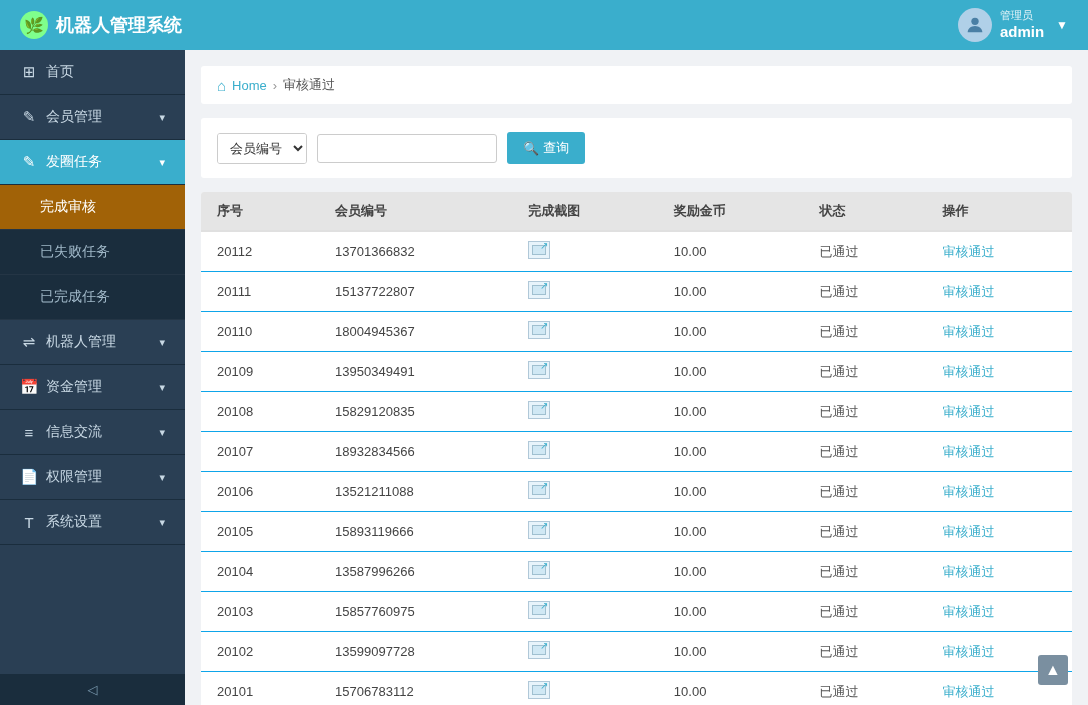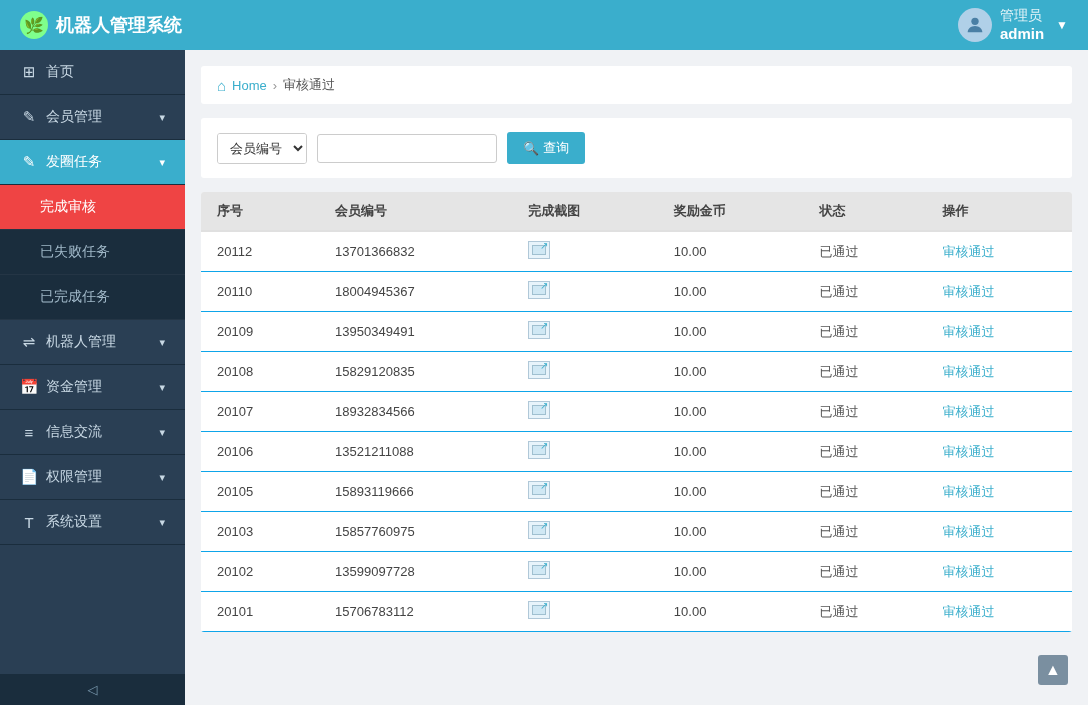--- a/index.html
+++ b/index.html
@@ -45,21 +45,21 @@
       height: 34px;
       background: #b0d0e8;
       border-radius: 50%;
       display: flex;
       align-items: center;
       justify-content: center;
       font-size: 20px;
       color: #4a7fa5;
     }
     .header-user-info { line-height: 1.3; }
-    .header-user-role { font-size: 14px; opacity: 0.85; }
+    .header-user-role { font-size: 11px; opacity: 0.85; }
     .header-user-name { font-size: 15px; font-weight: bold; }
     .dropdown-arrow { font-size: 12px; margin-left: 4px; }
 
     
     .layout { display: flex; flex: 1; overflow: hidden; }
 
     
     .sidebar {
       width: 185px;
       background: #2a3f54;
@@ -88,21 +88,21 @@
     .sidebar-icon { width: 18px; text-align: center; font-size: 15px; }
 
     .sidebar-submenu { background: #1a2d3d; }
     .sidebar-submenu .sidebar-item {
       padding-left: 40px;
       border-bottom: 1px solid #243545;
       font-size: 13px;
       color: #a0b8c8;
     }
     .sidebar-submenu .sidebar-item.active {
-      background: #ef4444;
+      background: #a16207;
       color: white;
     }
 
     .sidebar-collapse-btn {
       position: absolute;
       bottom: 0;
       left: 0;
       width: 100%;
       display: flex;
       justify-content: center;
@@ -390,20 +390,28 @@
         <tbody id="table-body">
         <tr>
     <td>20112</td>
     <td>13701366832</td>
     <td><span class="image-icon"></span></td>
     <td>10.00</td>
     <td class="status-passed">已通过</td>
     <td><a class="action-link" href="#">审核通过</a></td>
   </tr>
             <tr>
+    <td>20111</td>
+    <td>15137722807</td>
+    <td><span class="image-icon"></span></td>
+    <td>10.00</td>
+    <td class="status-passed">已通过</td>
+    <td><a class="action-link" href="#">审核通过</a></td>
+  </tr>
+            <tr>
     <td>20110</td>
     <td>18004945367</td>
     <td><span class="image-icon"></span></td>
     <td>10.00</td>
     <td class="status-passed">已通过</td>
     <td><a class="action-link" href="#">审核通过</a></td>
   </tr>
             <tr>
     <td>20109</td>
     <td>13950349491</td>
@@ -432,20 +440,28 @@
     <td>20106</td>
     <td>13521211088</td>
     <td><span class="image-icon"></span></td>
     <td>10.00</td>
     <td class="status-passed">已通过</td>
     <td><a class="action-link" href="#">审核通过</a></td>
   </tr>
             <tr>
     <td>20105</td>
     <td>15893119666</td>
+    <td><span class="image-icon"></span></td>
+    <td>10.00</td>
+    <td class="status-passed">已通过</td>
+    <td><a class="action-link" href="#">审核通过</a></td>
+  </tr>
+            <tr>
+    <td>20104</td>
+    <td>13587996266</td>
     <td><span class="image-icon"></span></td>
     <td>10.00</td>
     <td class="status-passed">已通过</td>
     <td><a class="action-link" href="#">审核通过</a></td>
   </tr>
             <tr>
     <td>20103</td>
     <td>15857760975</td>
     <td><span class="image-icon"></span></td>
     <td>10.00</td>

